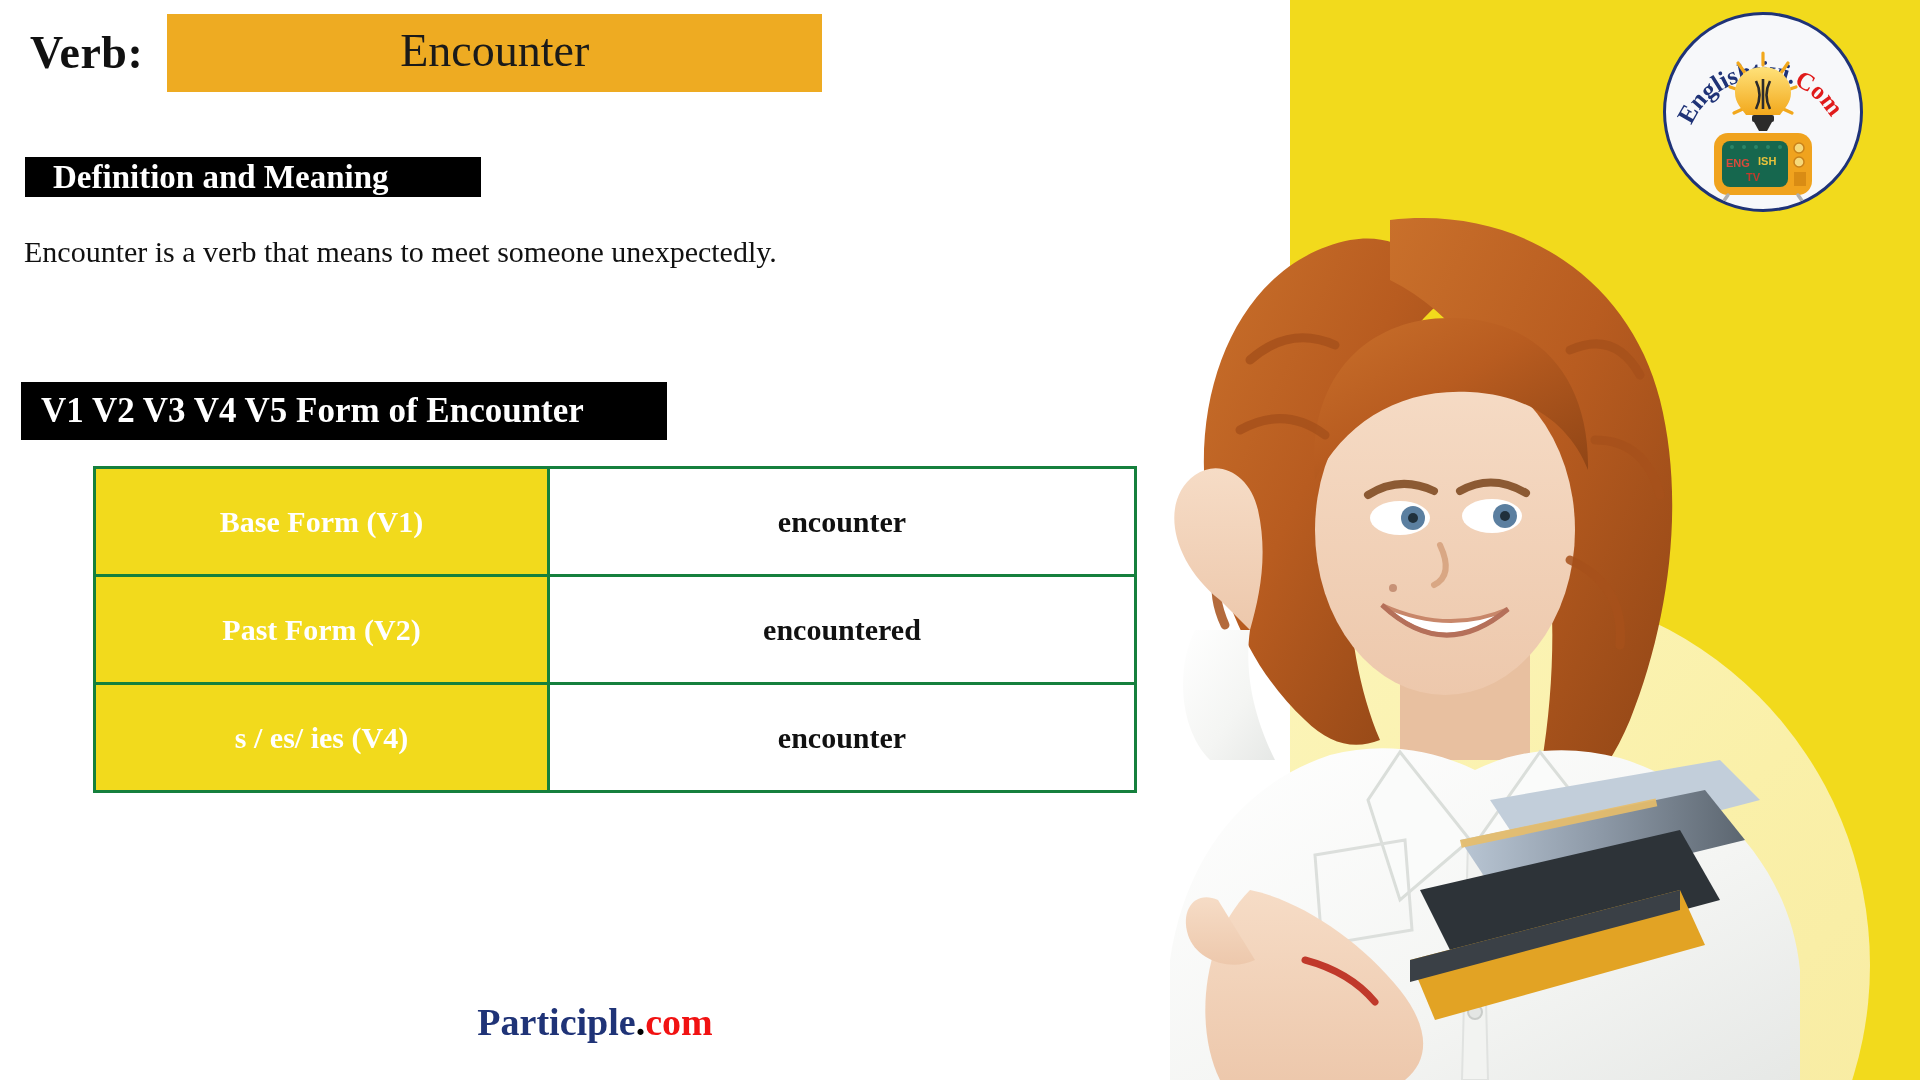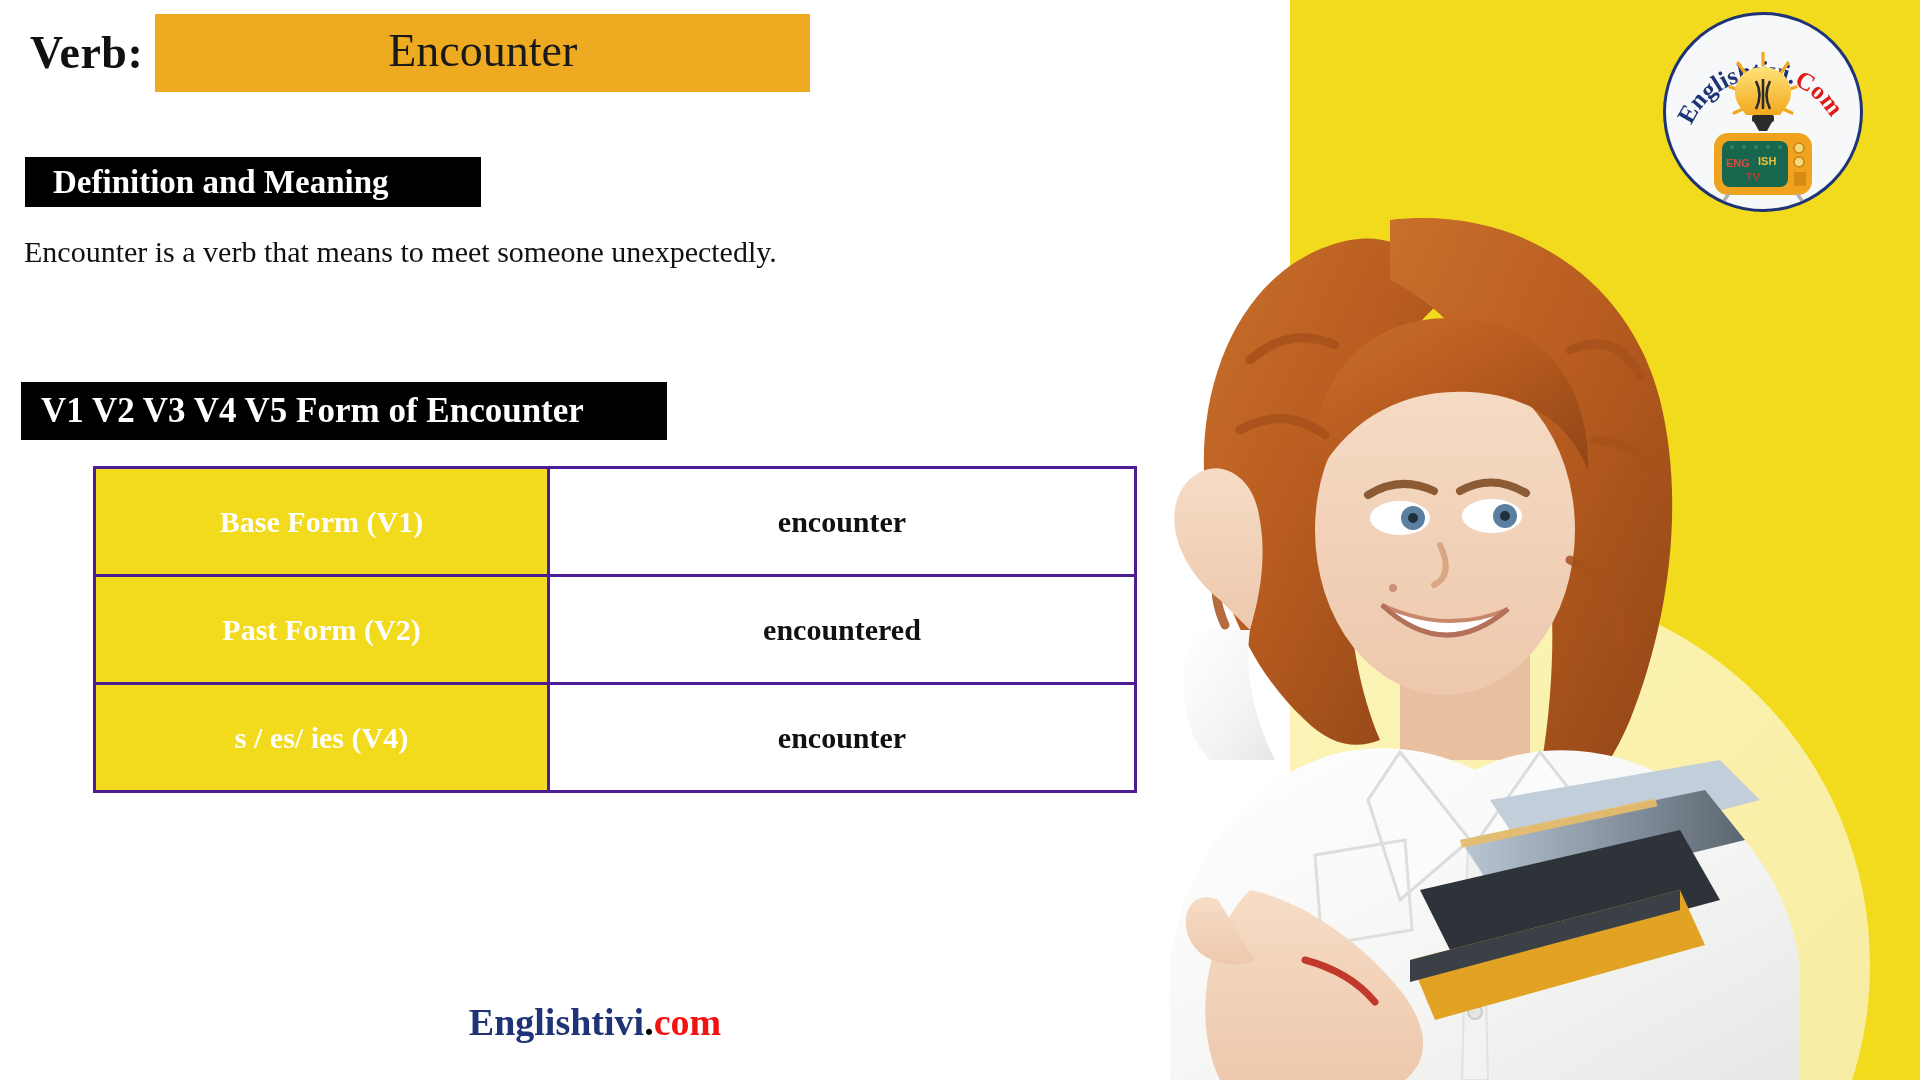--- a/index.html
+++ b/index.html
@@ -57,21 +57,21 @@
     top: 14px;
     height: 78px;
     display: flex;
     align-items: stretch;
   }
   #verb-label {
     font-size: 46px;
     font-weight: bold;
     color: #111;
     line-height: 78px;
-    padding-right: 12px;
+    padding-right: 24px;
     letter-spacing: 0.5px;
   }
   #verb-chip {
     background: #EEAB22;
     width: 655px;
     display: flex;
     align-items: center;
     justify-content: center;
   }
   #verb-word {
@@ -86,21 +86,21 @@
     background: #000000;
     color: #ffffff;
     font-weight: bold;
     display: flex;
     align-items: center;
   }
   #definition-tag {
     left: 25px;
     top: 157px;
     width: 456px;
-    height: 50px;
+    height: 40px;
     padding-left: 28px;
     box-sizing: border-box;
     font-size: 33px;
   }
   #definition-text {
     position: absolute;
     left: 24px;
     top: 235px;
     font-size: 30px;
     color: #111;
@@ -119,21 +119,21 @@
   
   #forms-table {
     position: absolute;
     left: 93px;
     top: 466px;
     width: 1044px;
     border-collapse: collapse;
     table-layout: fixed;
   }
   #forms-table td {
-    border: 3px solid #4c1d95;
+    border: 3px solid #15803d;
     height: 103px;
     text-align: center;
     vertical-align: middle;
   }
   #forms-table td.label-cell {
     width: 449px;
     background: #F2DA1C;
     color: #ffffff;
     font-weight: bold;
     font-size: 30px;
@@ -353,14 +353,14 @@
       <td class="value-cell">encountered</td>
     </tr>
     <tr>
       <td class="label-cell">s / es/ ies (V4)</td>
       <td class="value-cell">encounter</td>
     </tr>
   </tbody>
 </table>
 
 <div id="footer-brand">
-  <span class="brand-name">Englishtivi</span><span class="brand-dot">.</span><span class="brand-tld">com</span>
+  <span class="brand-name">Participle</span><span class="brand-dot">.</span><span class="brand-tld">com</span>
 </div>
 
 </body></html>

